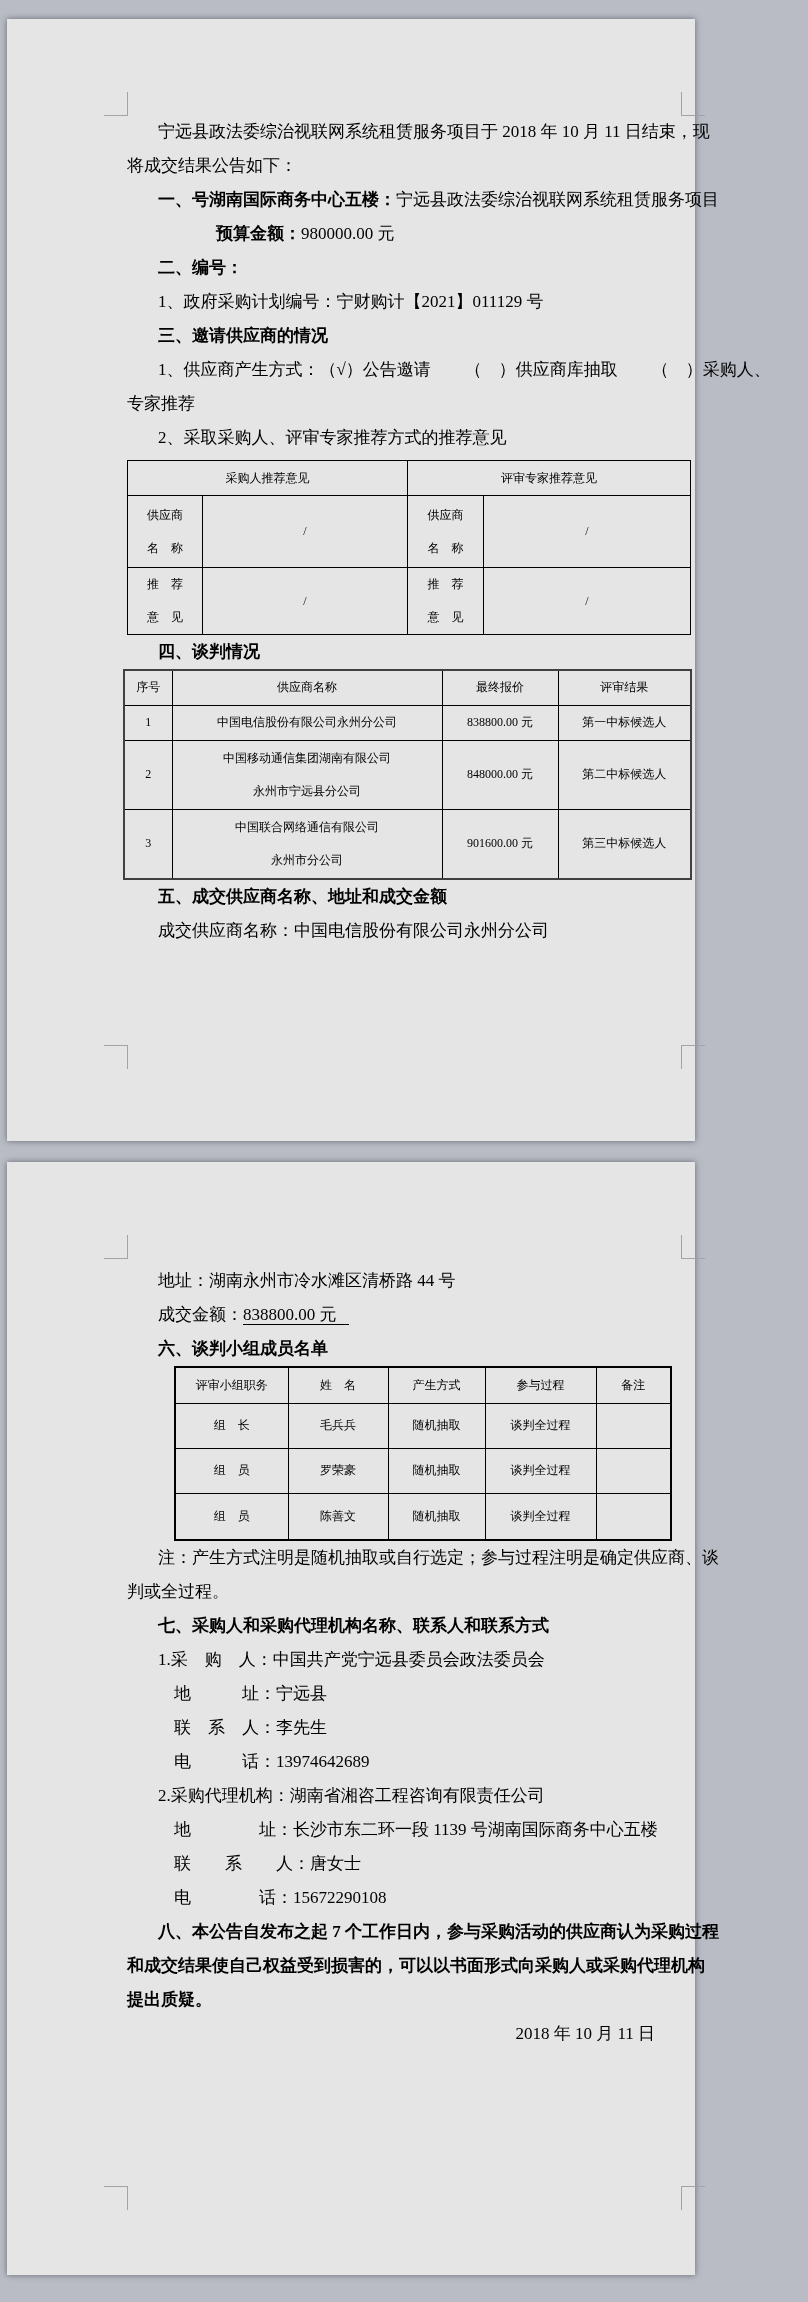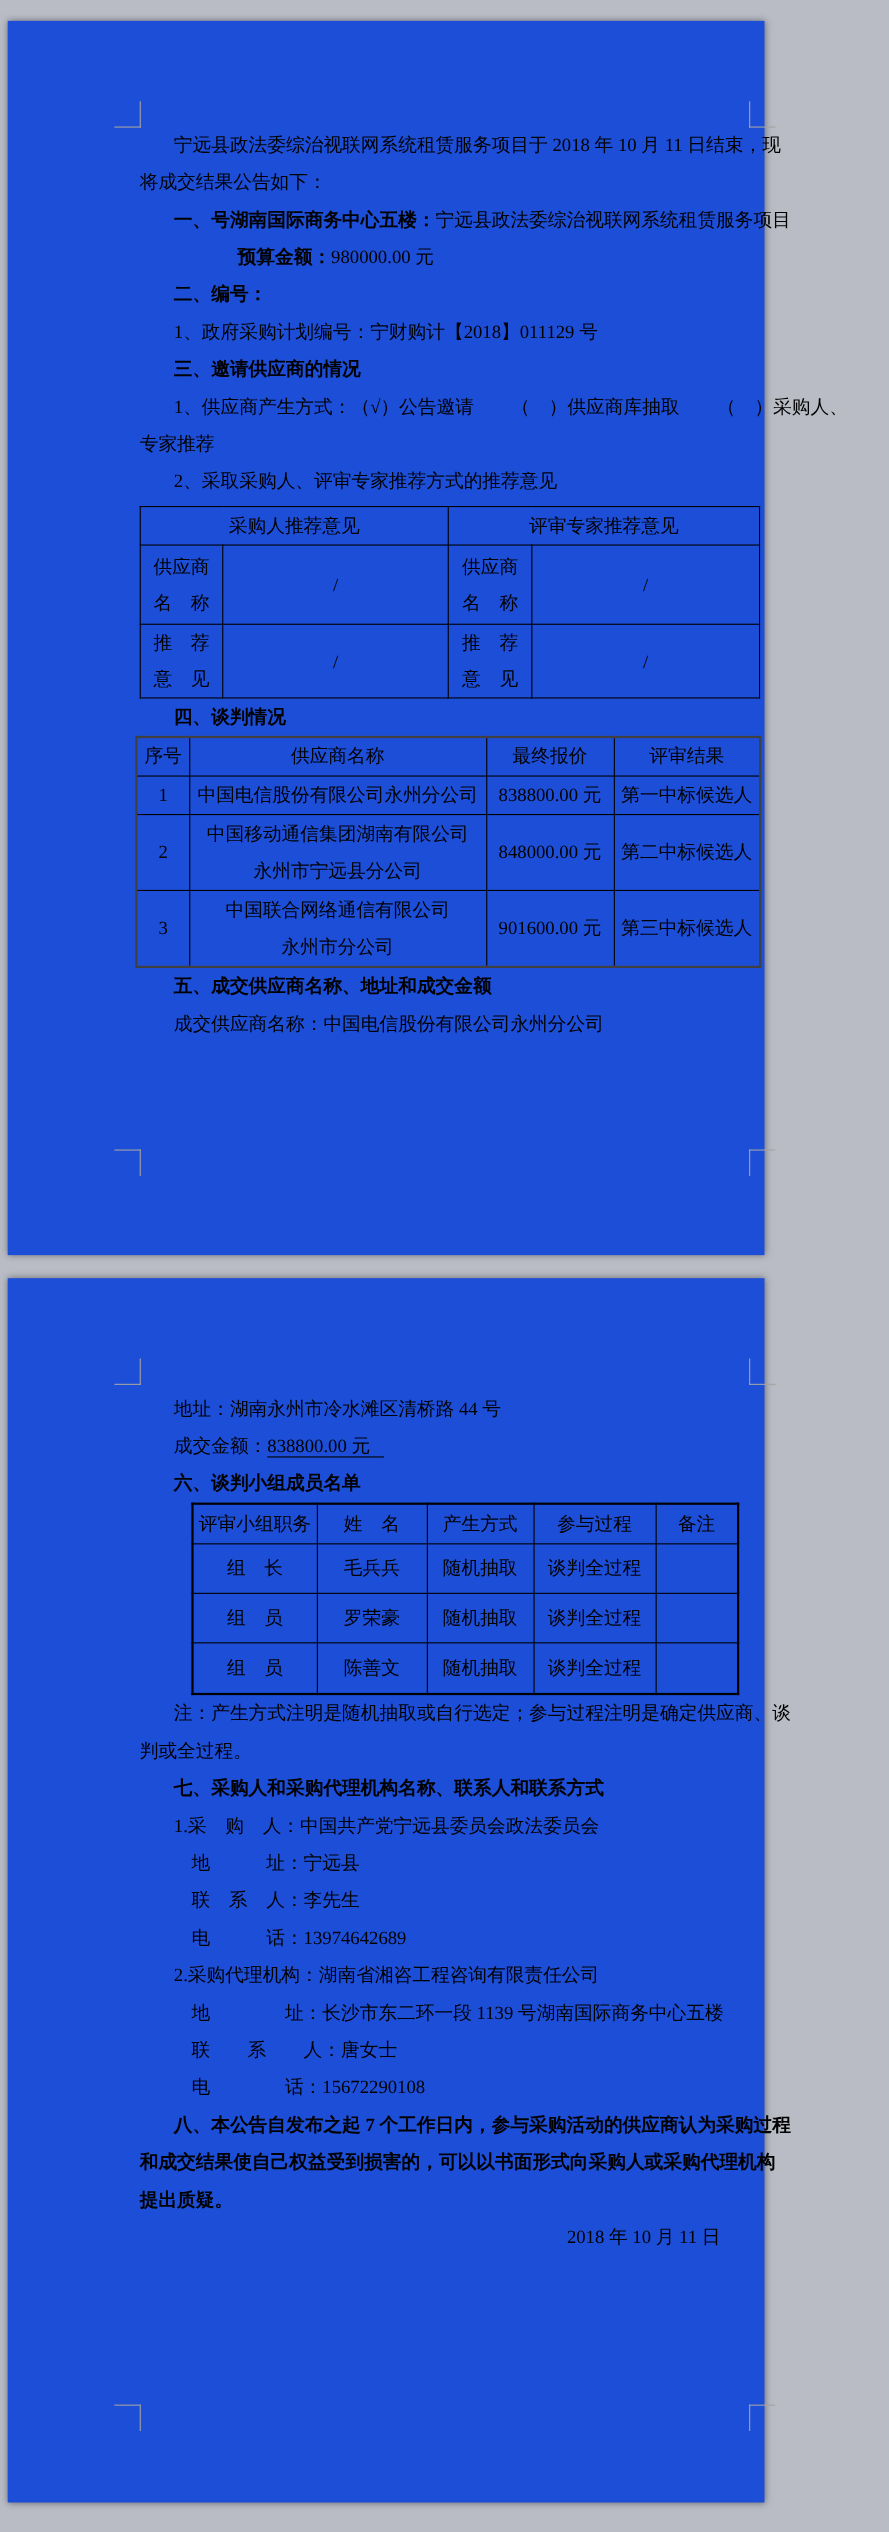--- a/index.html
+++ b/index.html
@@ -3,21 +3,21 @@
 <meta charset="utf-8">
 <style>
   html,body{margin:0;padding:0;}
   body{
     width:808px;height:2302px;position:relative;
     background:#b9bcc4;
     font-family:"Liberation Serif","DejaVu Serif",serif;
     color:#000;
   }
   .page{
-    position:absolute;left:7px;width:688px;background:#1d4ed8;
+    position:absolute;left:7px;width:688px;background:#e5e5e5;
     box-shadow:0 0 6px rgba(30,34,45,.55);
   }
   #page1{top:19px;height:1122px;}
   #page2{top:1162px;height:1113px;}
   .content{
     position:absolute;left:120px;width:554px;
     font-size:17px;line-height:34px;
   }
   #page1 .content{top:96px;}
   #page2 .content{top:102px;}
@@ -26,21 +26,21 @@
   .ind2{text-indent:47px;}
   .budget{text-indent:89px;}
   .b{font-weight:bold;}
   .u{border-bottom:1px solid #000;padding-right:12px;}
   .mt26{margin-top:26px;}
   .mt5{margin-top:5px;}
   .mt6{margin-top:6px;}
   .mt12{margin-top:12px;}
   .date{text-align:right;padding-right:26px;margin-top:44px;}
   
-  table.t{border-collapse:collapse;table-layout:fixed;font-size:17px;}
+  table.t{border-collapse:collapse;table-layout:fixed;font-size:12px;}
   table.t td{
     border:1px solid #000;text-align:center;vertical-align:middle;
     padding:0;line-height:33px;overflow:hidden;
   }
   #rec-table{width:563px;margin-top:5px;border:1px solid #000;}
   #nego-table{width:567px;margin-left:-4px;border:2px solid #404040;}
   #panel-table{width:496px;margin-left:47px;border:2px solid #000;}
   tr.h35{height:35px;} tr.h36{height:36px;} tr.h45{height:45px;}
   tr.h47{height:47px;} tr.h66{height:66px;} tr.h69{height:69px;}
   tr.h70{height:70px;} tr.h72{height:72px;}
@@ -64,21 +64,21 @@
   <div class="mark br"></div>
 
   <div class="content">
     <p class="ind mt26">宁远县政法委综治视联网系统租赁服务项目于 2018 年 10 月 11 日结束，现</p>
     <p>将成交结果公告如下：</p>
 
     <p class="ind"><span class="b">一、号湖南国际商务中心五楼：</span><span>宁远县政法委综治视联网系统租赁服务项目</span></p>
     <p class="budget"><span class="b">预算金额：</span><span>980000.00 元</span></p>
 
     <p class="ind b">二、编号：</p>
-    <p class="ind">1、政府采购计划编号：宁财购计【2018】011129 号</p>
+    <p class="ind">1、政府采购计划编号：宁财购计【2021】011129 号</p>
 
     <p class="ind b">三、邀请供应商的情况</p>
     <p class="ind">1、供应商产生方式：（√）公告邀请　　（　）供应商库抽取　　（　）采购人、</p>
     <p>专家推荐</p>
     <p class="ind">2、采取采购人、评审专家推荐方式的推荐意见</p>
 
     <table class="t" id="rec-table">
       <colgroup>
           <col style="width:75px">
           <col style="width:205px">

